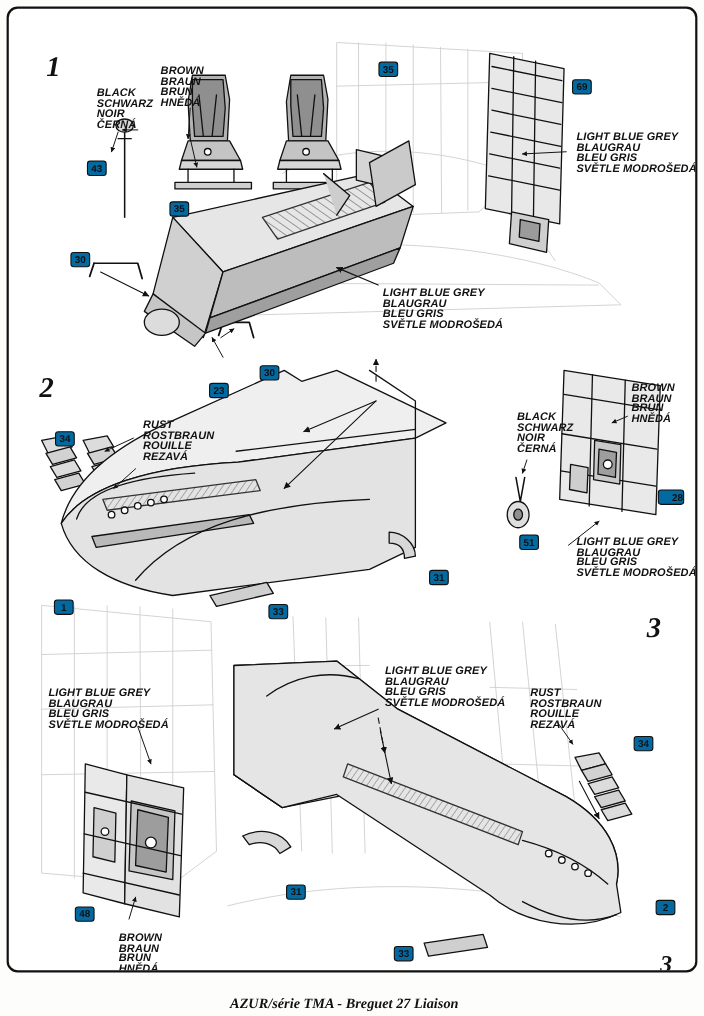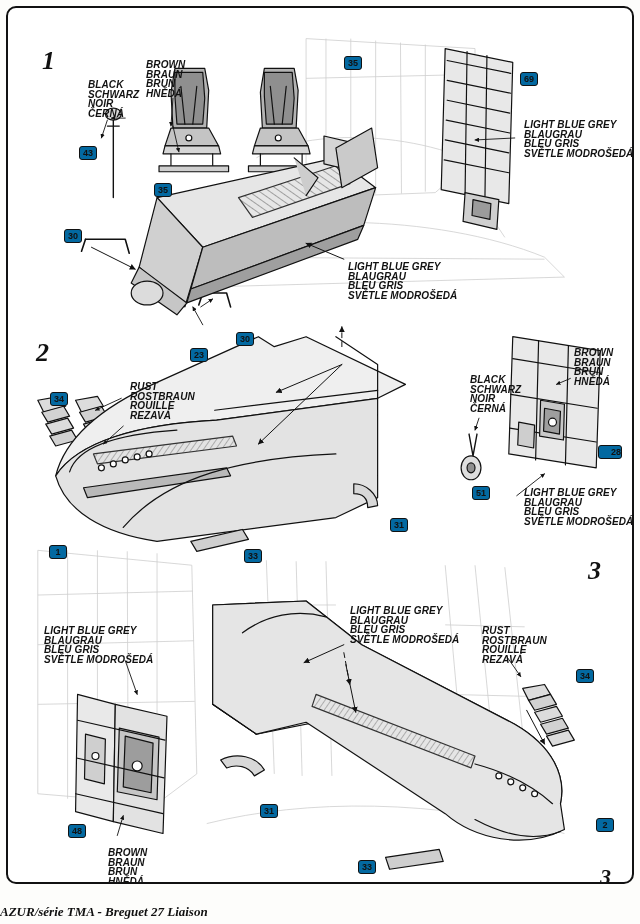--- a/index.html
+++ b/index.html
@@ -68,21 +68,21 @@
     line-height: 13px;
     height: 14px;
     min-width: 18px;
     box-sizing: border-box;
   }
   #footer {
     position: absolute;
     left: 0;
     bottom: 4px;
     width: 640px;
-    text-align: left;
+    text-align: center;
     padding-right: 14px;
     box-sizing: border-box;
     font-family: "Liberation Serif", serif;
     font-weight: bold;
     font-style: italic;
     font-size: 13px;
     color: #111;
   }
   .ghost { opacity: 0.33; }
 </style>

